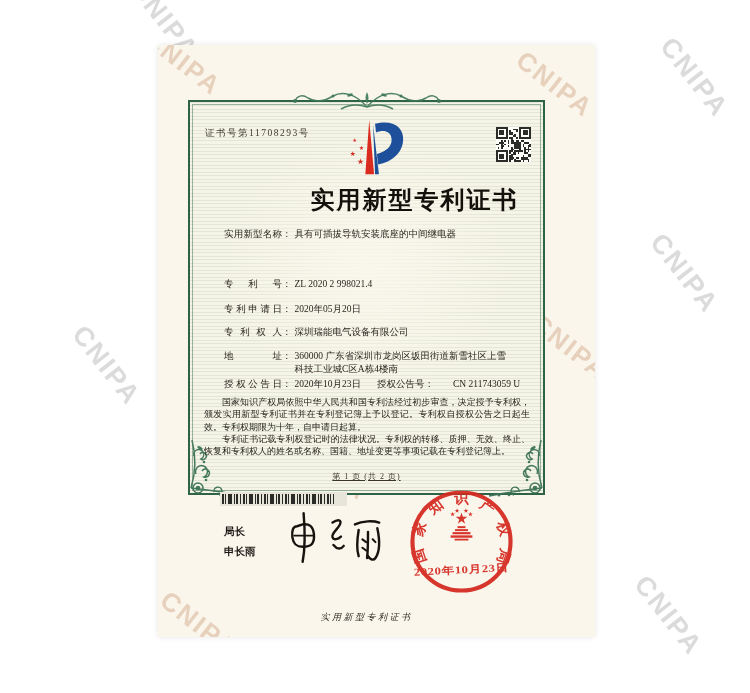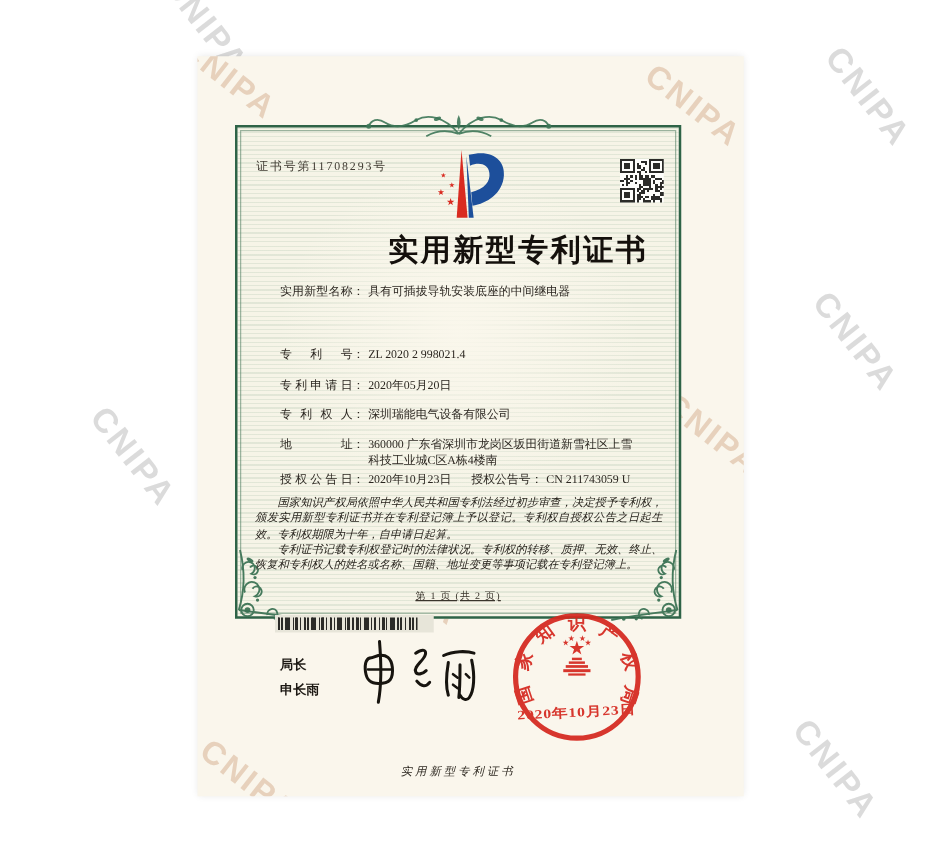--- a/index.html
+++ b/index.html
@@ -25,21 +25,21 @@
 
   .frow{position:absolute;left:34px;right:12px;font-size:9.5px;line-height:13px;color:#2b2620;}
   .flabel{display:inline-block;width:58px;text-align:justify;text-align-last:justify;vertical-align:top;}
   .fcolon{vertical-align:top;}
   .fvalue{display:inline-block;margin-left:3px;max-width:235px;vertical-align:top;}
   .addr .fvalue{max-width:214px;}
   .grant2{position:absolute;left:153px;top:0;white-space:nowrap;}
 
   .paras{position:absolute;left:14px;right:13px;top:294px;}
   .paras p{margin:0;font-size:9px;line-height:12.3px;text-align:justify;text-indent:2em;
-           color:#27231d;font-style:italic;}
+           color:#27231d;}
 
   .barcode{position:absolute;left:30px;top:390px;width:127px;height:14px;background:#e7e5d9;}
   .bars{position:absolute;left:2px;top:2px;width:112px;height:10px;background:
         repeating-linear-gradient(90deg,#2b2b28 0 1px,rgba(0,0,0,0) 1px 3px),
         repeating-linear-gradient(90deg,#2b2b28 0 2px,rgba(0,0,0,0) 2px 7px);}
 
   .officer-title{position:absolute;left:34px;top:423px;font-family:"Liberation Sans","DejaVu Sans",sans-serif;
                  font-weight:700;font-size:10.5px;color:#1c1813;}
   .officer-name{position:absolute;left:34px;top:443px;font-family:"Liberation Sans","DejaVu Sans",sans-serif;
                 font-weight:700;font-size:10.5px;color:#1c1813;text-align:right;}
@@ -320,21 +320,21 @@
       </div>
       <div class="frow" style="top:224px">
         <span class="flabel">专利权人</span><span class="fcolon">：</span><span class="fvalue">深圳瑞能电气设备有限公司</span>
       </div>
       <div class="frow addr" style="top:248px">
         <span class="flabel">地址</span><span class="fcolon">：</span><span class="fvalue">360000 广东省深圳市龙岗区坂田街道新雪社区上雪科技工业城C区A栋4楼南</span>
       </div>
       <div class="frow" style="top:276px">
         <span class="flabel">授权公告日</span><span class="fcolon">：</span><span class="fvalue">2020年10月23日</span>
         <span class="grant2">
-          <span>授权公告号</span><span>：</span><span style="margin-left:3px">CN 211743059 U</span>
+          <span>授权公告号</span><span>：</span><span style="margin-left:19px">CN 211743059 U</span>
         </span>
       </div>
 
       <div class="paras">
         <p>国家知识产权局依照中华人民共和国专利法经过初步审查，决定授予专利权，颁发实用新型专利证书并在专利登记簿上予以登记。专利权自授权公告之日起生效。专利权期限为十年，自申请日起算。</p>
         <p>专利证书记载专利权登记时的法律状况。专利权的转移、质押、无效、终止、恢复和专利权人的姓名或名称、国籍、地址变更等事项记载在专利登记簿上。</p>
       </div>
 
       <div class="barcode">
           <div class="bars"></div>

